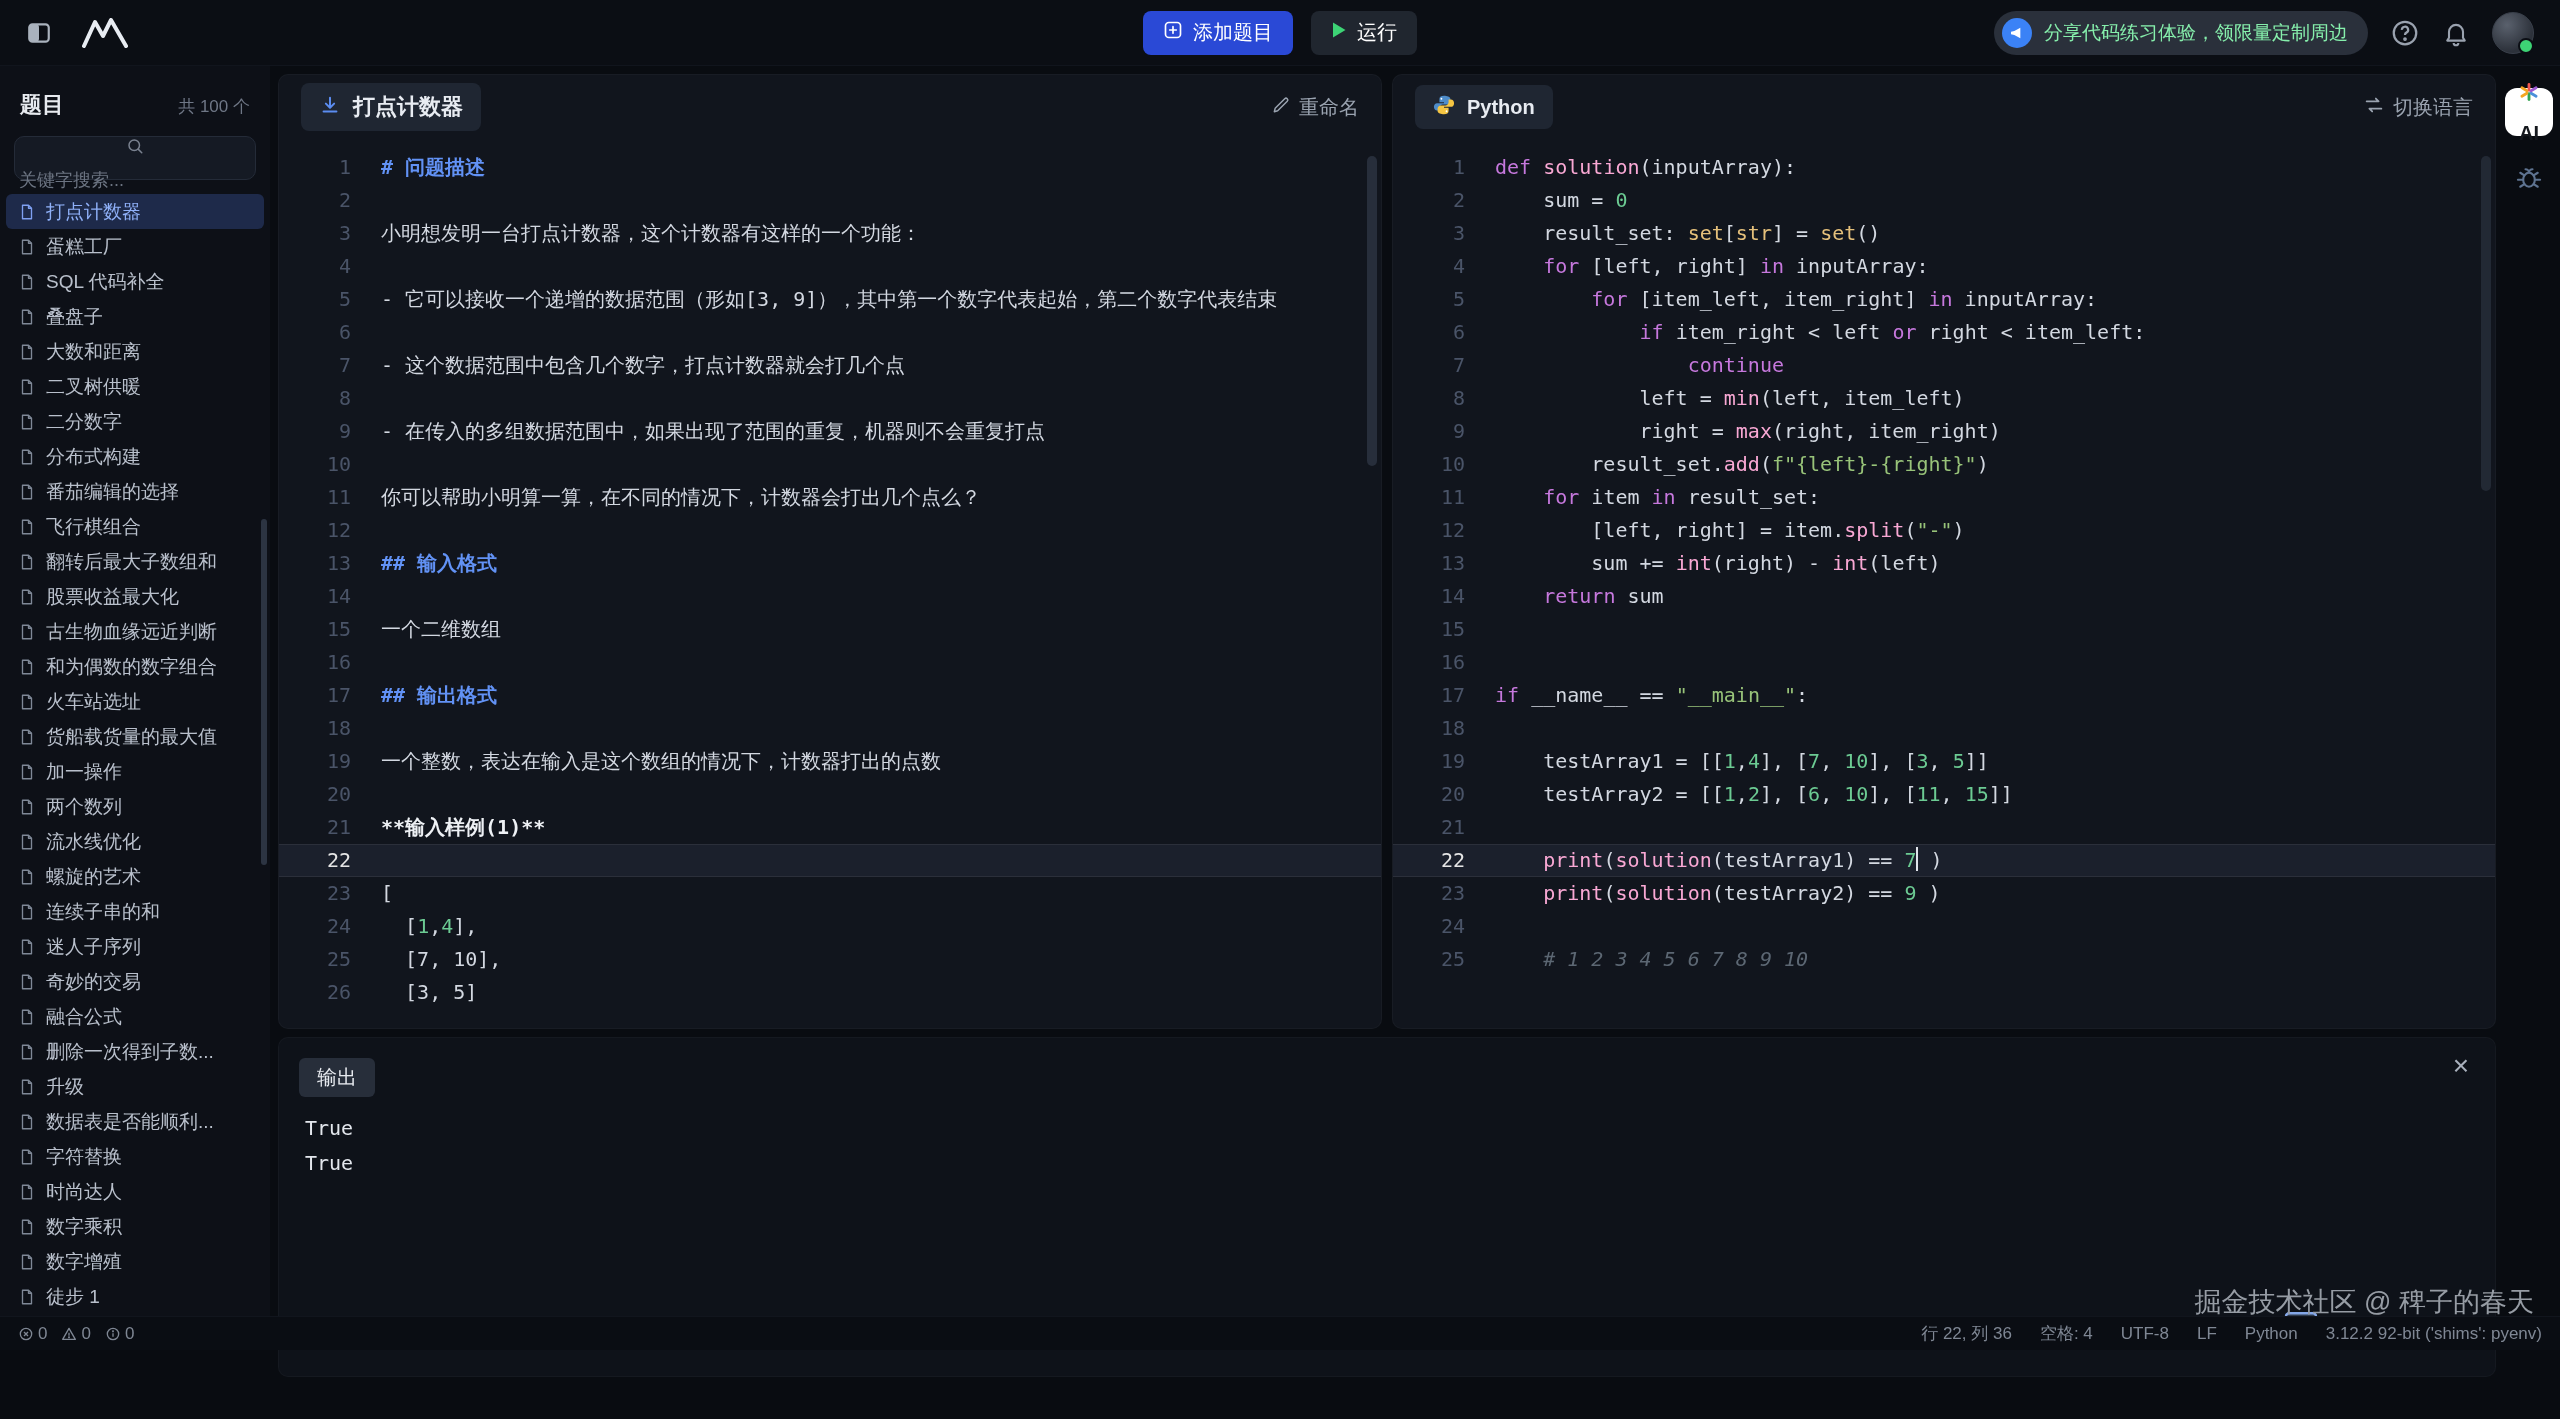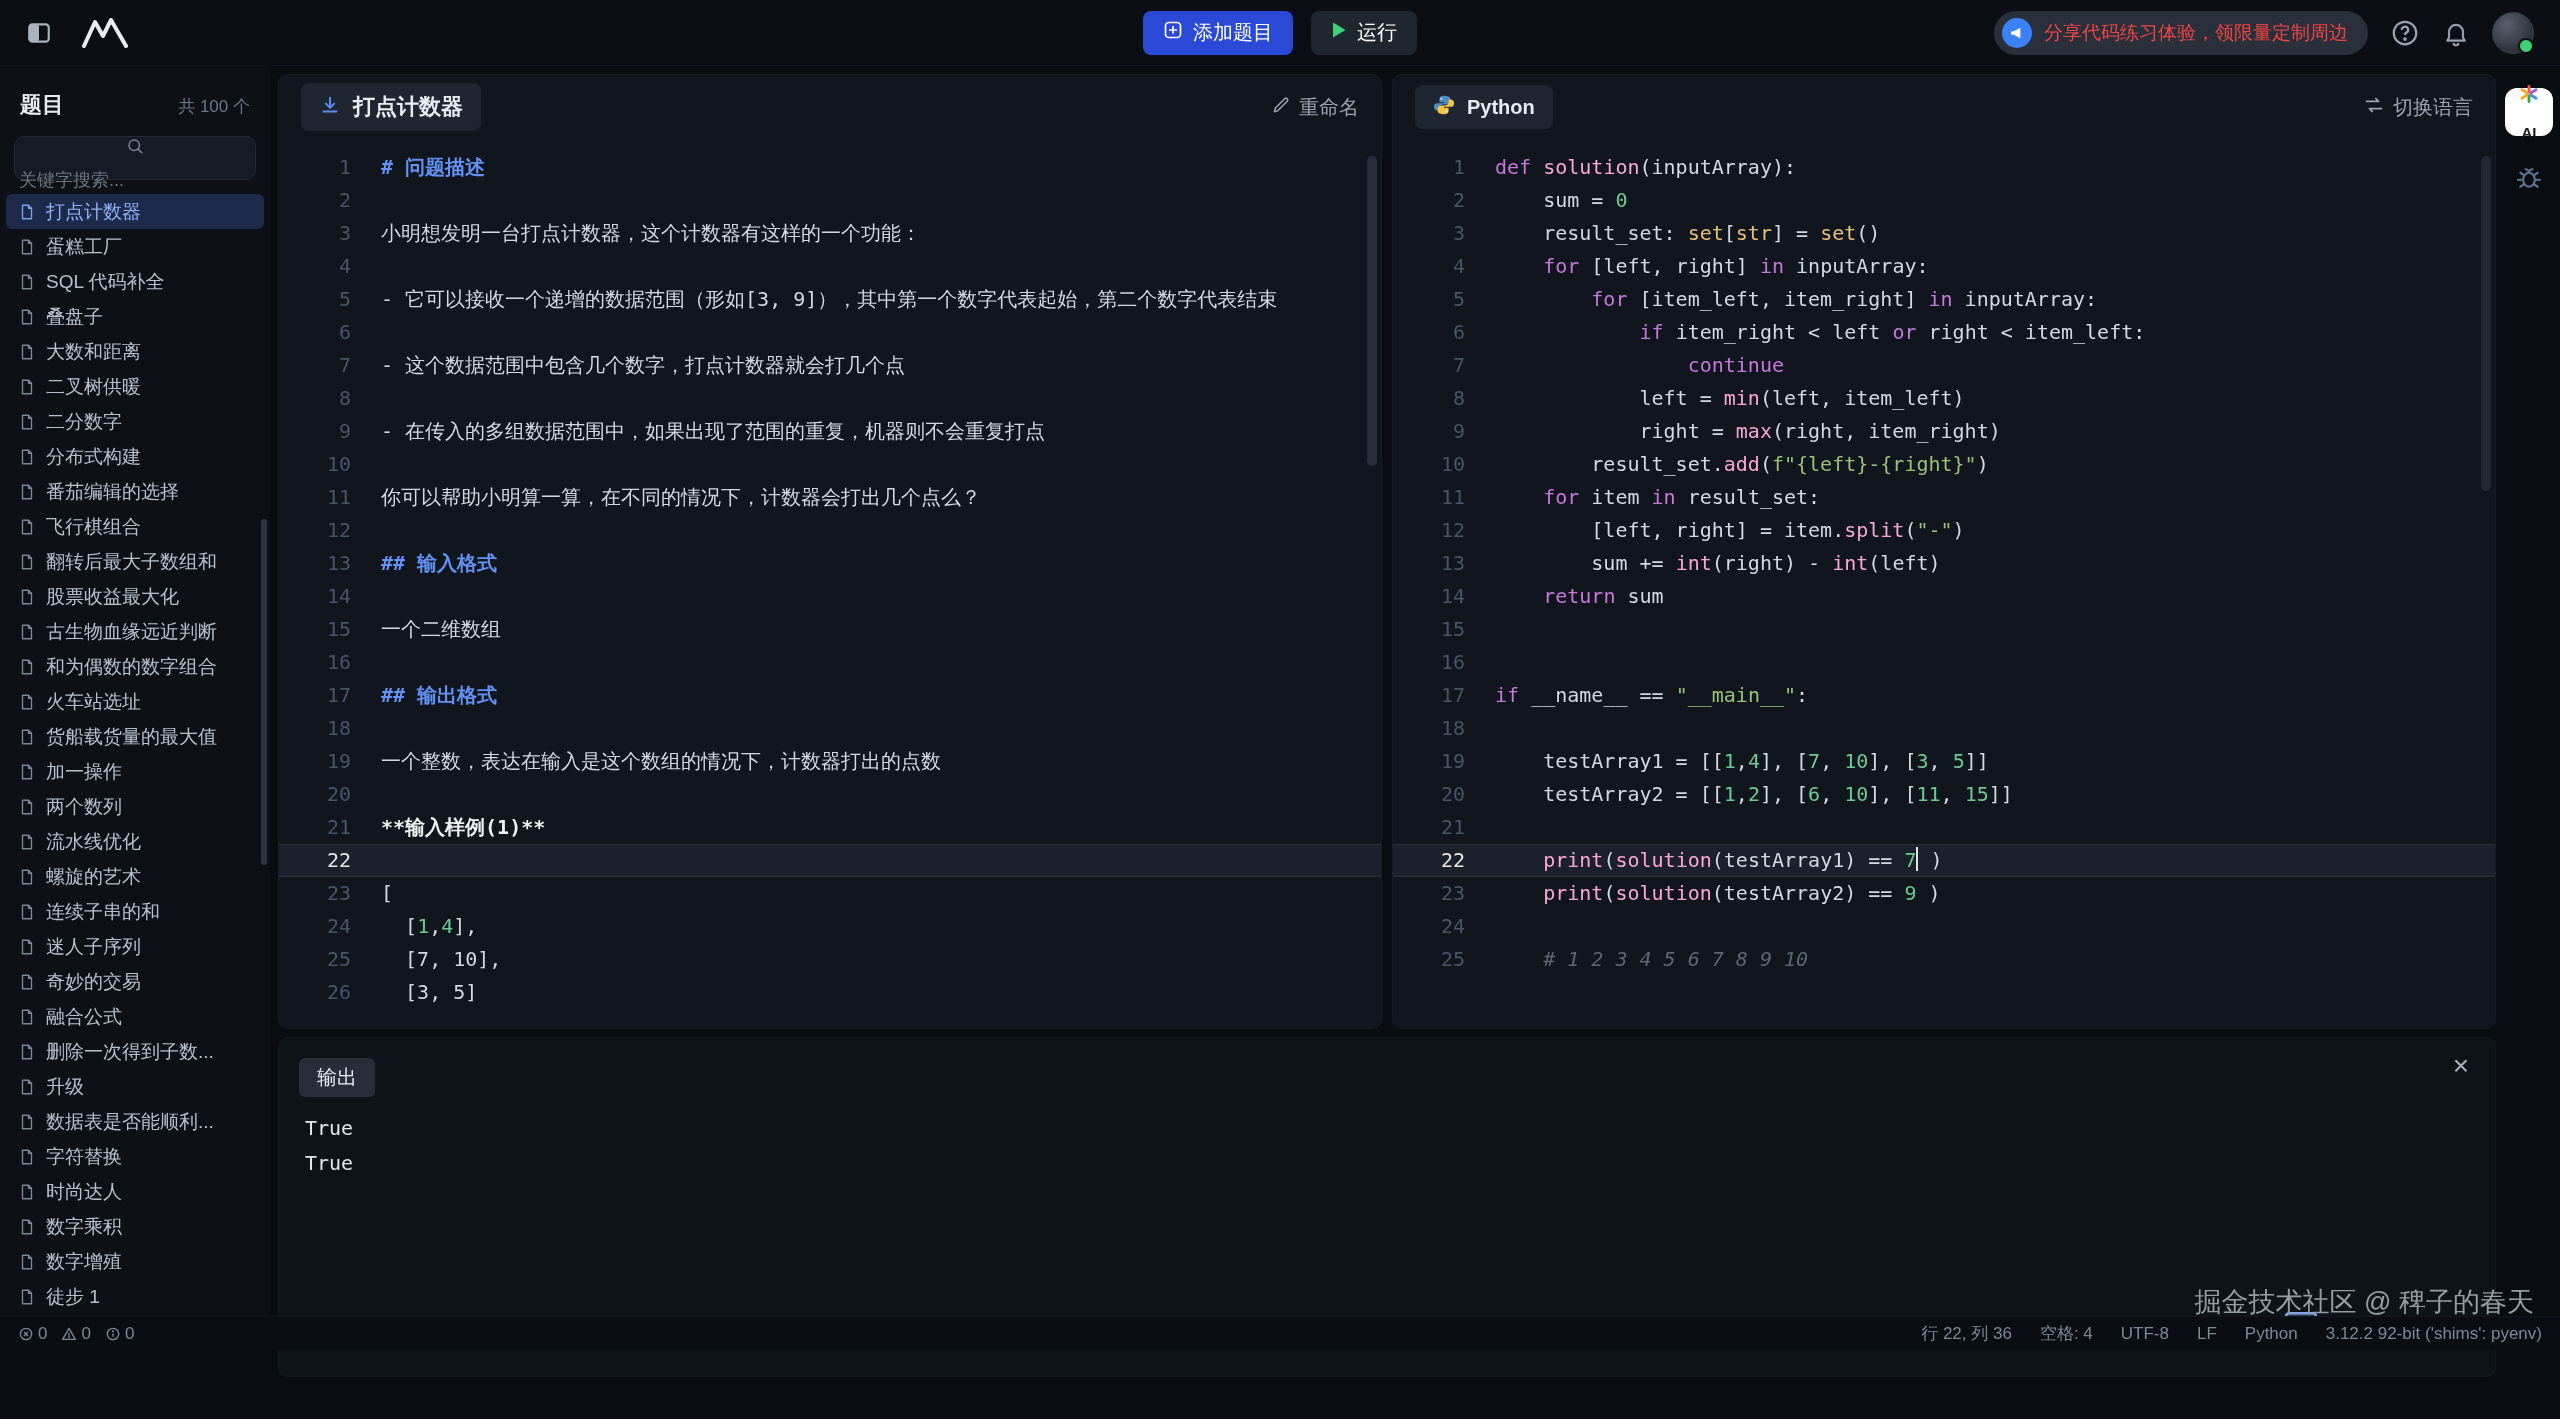--- a/index.html
+++ b/index.html
@@ -10,21 +10,21 @@
   .topbar{position:absolute;top:0;left:0;right:0;height:66px;background:#0b0e14;display:flex;
     align-items:center;padding:0 26px;box-sizing:border-box;border-bottom:1px solid #11151d;}
   .tb-left{display:flex;align-items:center;gap:30px;}
   .tb-center{position:absolute;left:50%;transform:translateX(-50%);display:flex;gap:18px;}
   .tb-right{margin-left:auto;display:flex;align-items:center;gap:22px;}
   .btn{display:flex;align-items:center;gap:10px;height:44px;padding:0 20px;border-radius:8px;
     font-size:20px;color:#fff;cursor:pointer;border:none;}
   .btn-add{background:#2a49d6;}
   .btn-run{background:#20262f;}
   .promo{display:flex;align-items:center;gap:12px;height:44px;padding:0 20px 0 8px;border-radius:22px;
-    background:#2a303b;font-size:19px;color:#ef4444;}
+    background:#2a303b;font-size:19px;color:#86efac;}
   .promo-ic{width:30px;height:30px;border-radius:50%;background:#3b82f6;display:flex;align-items:center;justify-content:center;flex:none;}
   .tb-icon{display:flex;align-items:center;justify-content:center;}
   .avatar{width:40px;height:40px;border-radius:50%;background:radial-gradient(circle at 35% 30%,#5a616d,#2c313a 70%);
     border:1px solid #3a404b;position:relative;}
   .avatar .dot{position:absolute;right:-1px;bottom:-1px;width:12px;height:12px;border-radius:50%;
     background:#3dd375;border:2px solid #0b0e14;}
 
   
   .sidebar{position:absolute;top:66px;left:0;width:270px;bottom:34px;background:#0d1017;overflow:hidden;}
   .sb-header{display:flex;align-items:baseline;justify-content:space-between;padding:24px 20px 16px;}
@@ -82,21 +82,21 @@
   .out-body{margin:14px 0 0 26px;font-family:"DejaVu Sans Mono",monospace;font-size:20px;color:#e3e7ed;}
   .out-line{line-height:35px;}
   .out-close{position:absolute;top:14px;right:26px;font-size:28px;color:#a9b1bd;cursor:pointer;line-height:1;}
   .screen-ic{position:absolute;bottom:30px;right:176px;cursor:pointer;}
 
   
   .ai-strip{position:absolute;top:66px;right:0;width:62px;bottom:34px;display:flex;flex-direction:column;
     align-items:center;padding-top:22px;gap:28px;box-sizing:border-box;}
   .ai-badge{width:48px;height:48px;border-radius:12px;background:#ffffff;display:flex;flex-direction:column;
     align-items:center;justify-content:center;cursor:pointer;}
-  .ai-badge .ai-txt{font-size:15px;font-weight:bold;color:#15181d;line-height:1;margin-top:17px;}
+  .ai-badge .ai-txt{font-size:20px;font-weight:bold;color:#15181d;line-height:1;margin-top:17px;}
 
   
   .statusbar{position:absolute;left:0;right:0;bottom:0;height:34px;background:#0a0d13;display:flex;
     align-items:center;padding:0 18px;box-sizing:border-box;font-size:17px;color:#7f8794;
     border-top:1px solid #11151d;}
   .st-left{display:flex;align-items:center;gap:14px;}
   .st-pair{display:flex;align-items:center;gap:4px;cursor:pointer;}
   .st-right{margin-left:auto;display:flex;align-items:center;gap:28px;}
   .st-item{cursor:pointer;white-space:nowrap;}
 

